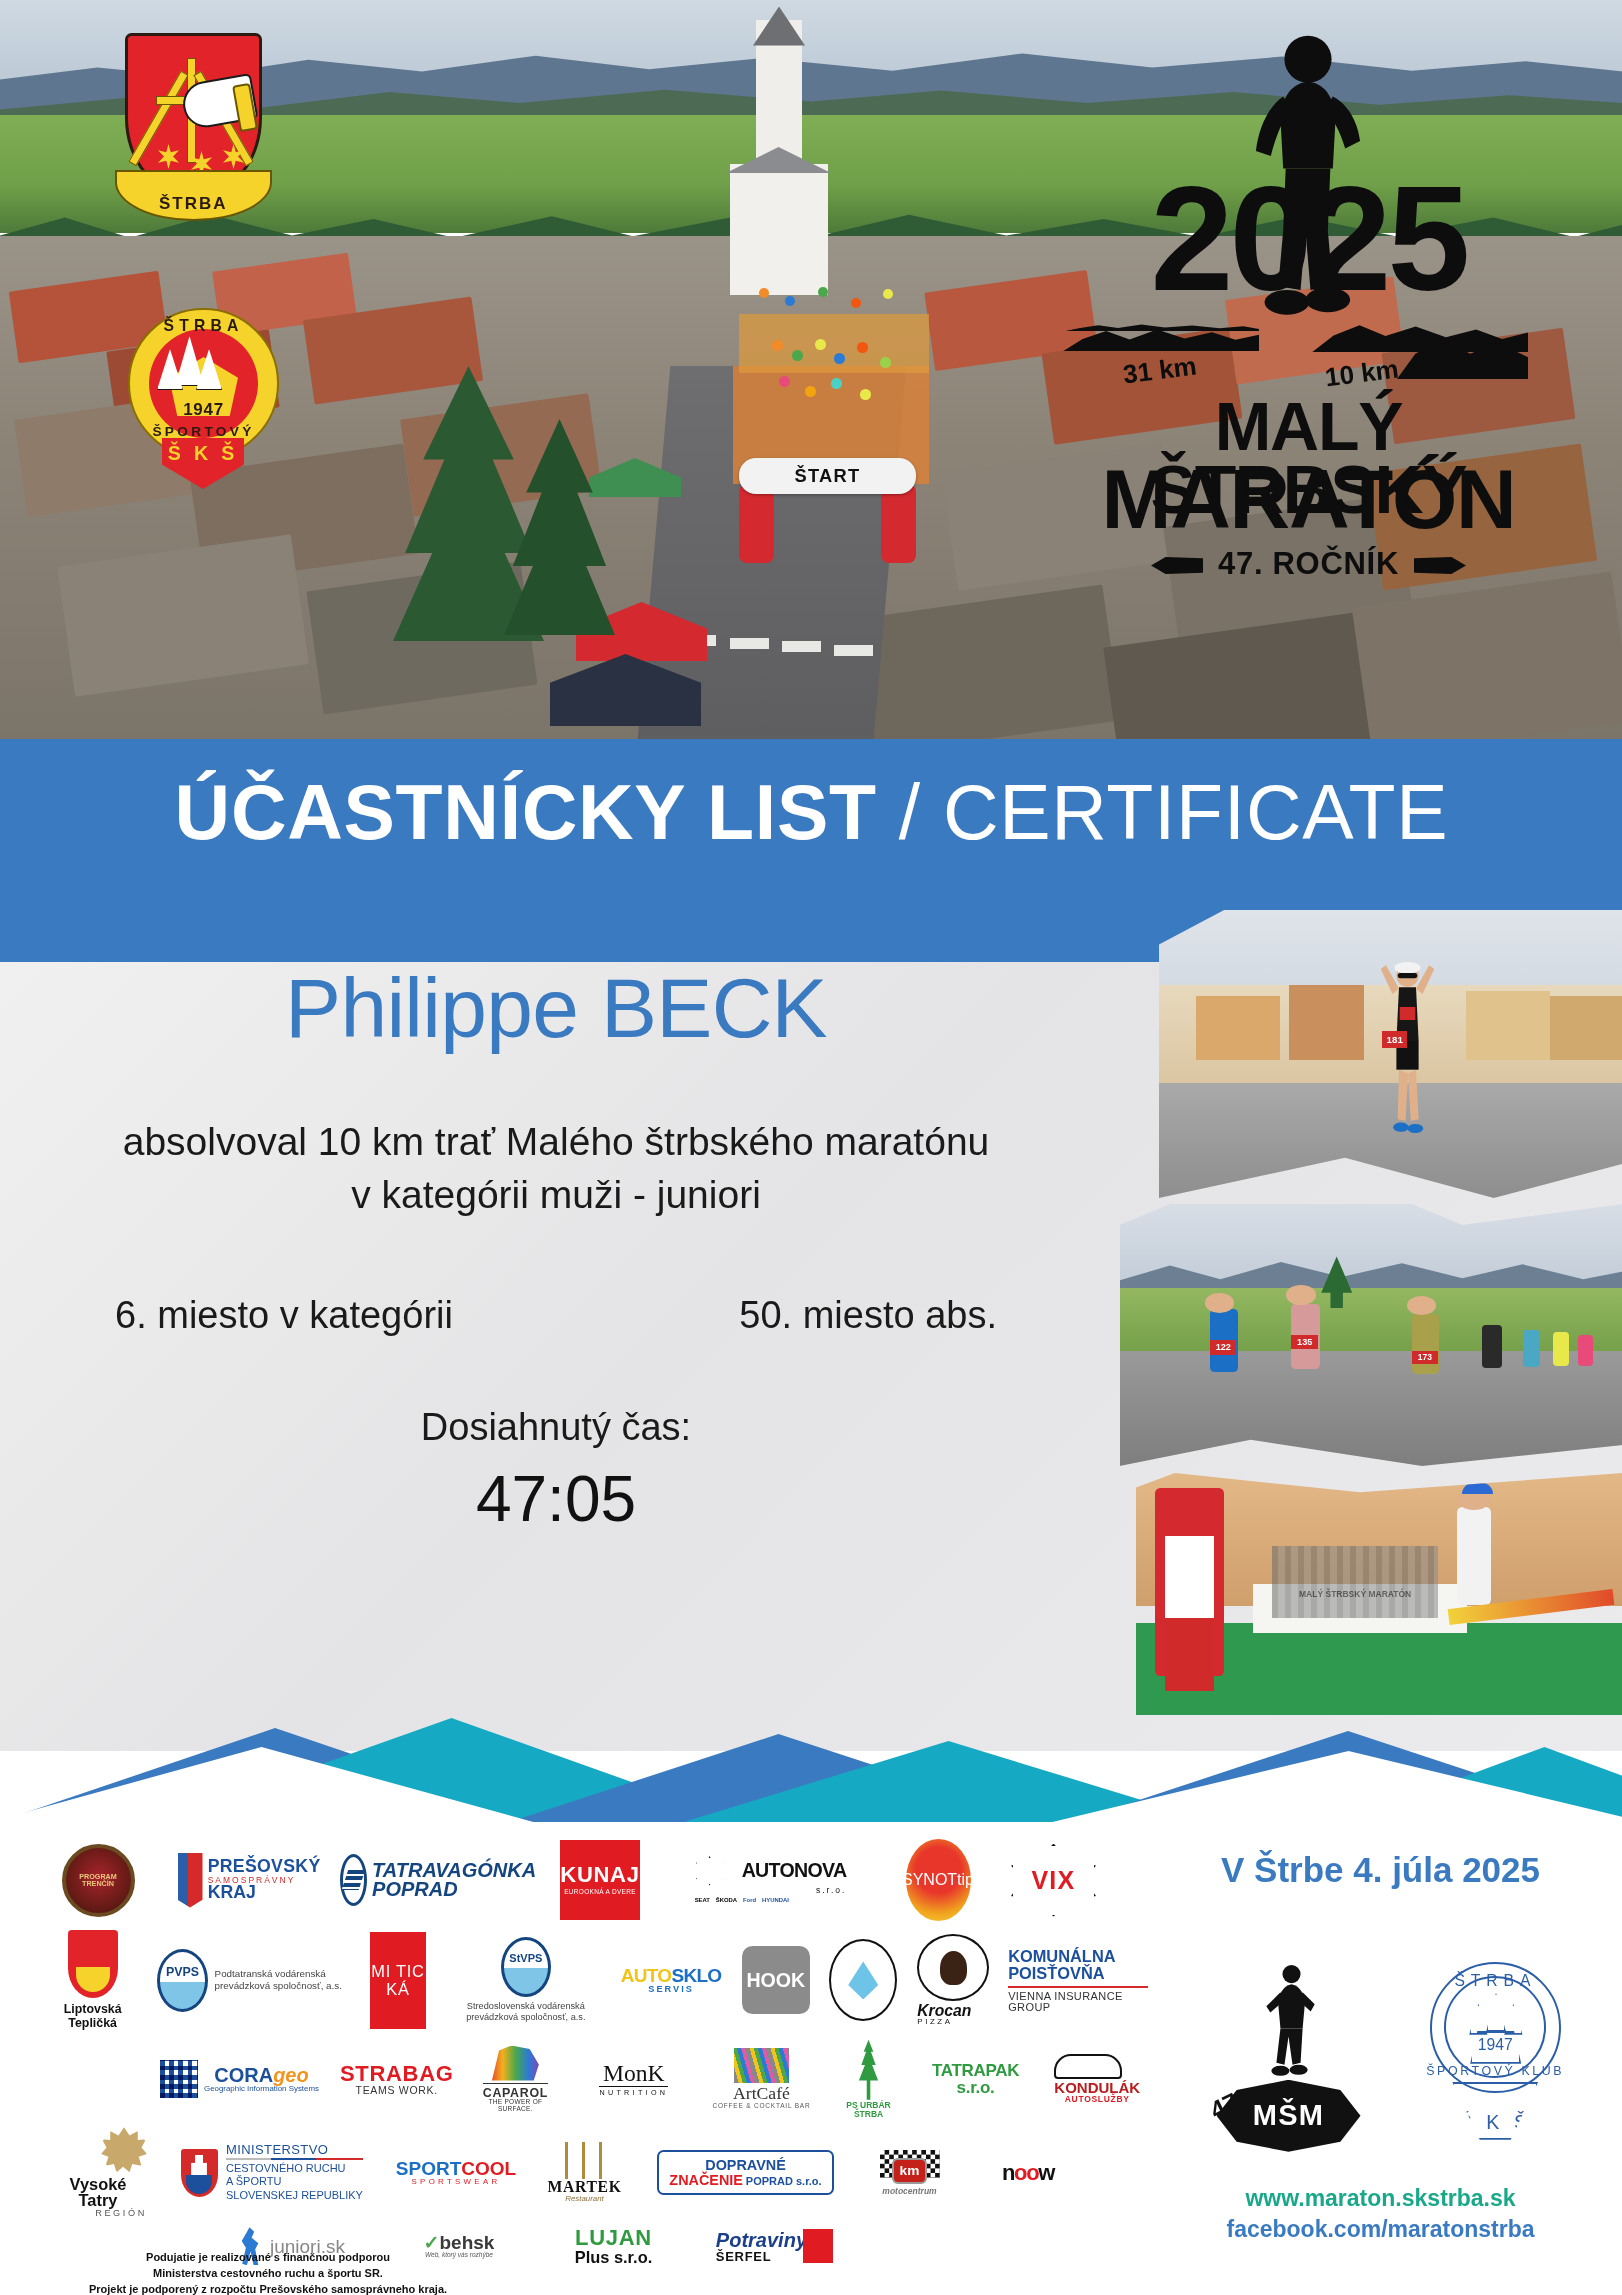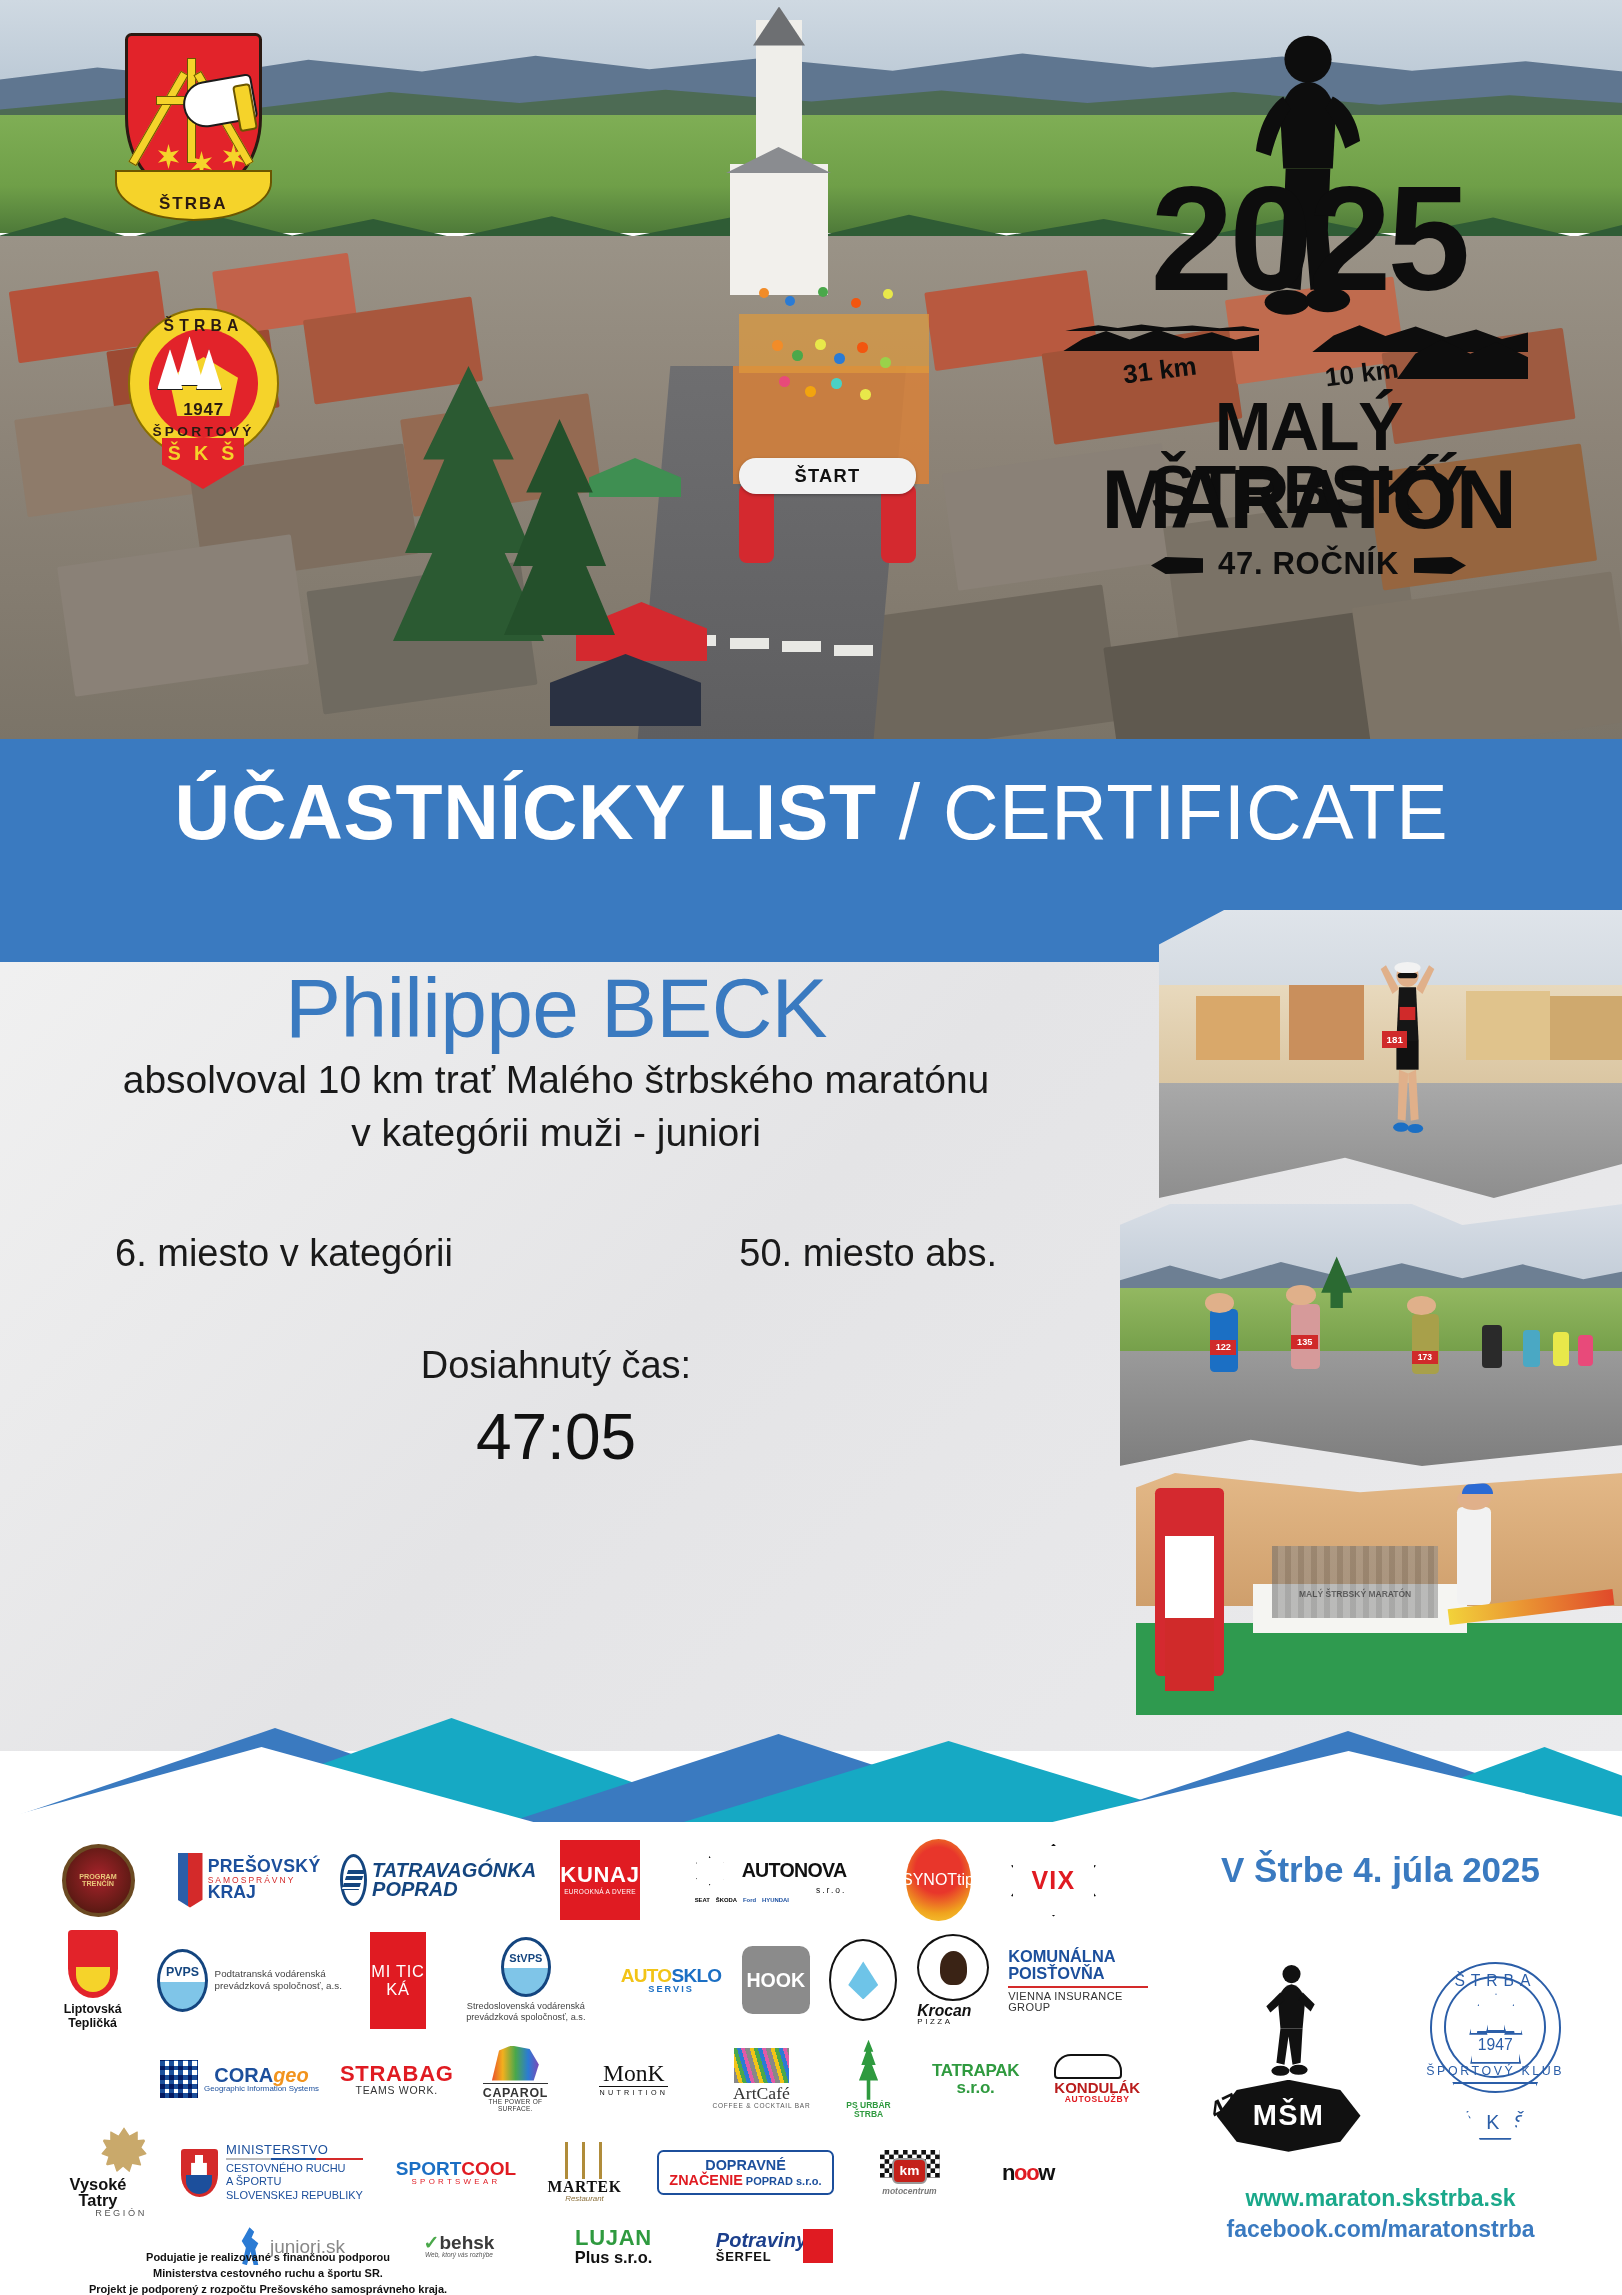--- a/index.html
+++ b/index.html
@@ -208,21 +208,21 @@
     z-index:10;
   }
 
   .cert-text { position:absolute; left:0; top:962px; width:1112px; z-index:40; }
   .cert-name {
     text-align:center; color:#3a7ac0; font-size:84px; font-weight:400;
     letter-spacing:-0.7px; line-height:1.1;
   }
   .cert-desc {
     text-align:center; color:#1a1a1a; font-size:39px; line-height:1.35;
-    padding:0 79px;
+    margin-top:62px; padding:0 79px;
   }
   .cert-places {
     display:flex; justify-content:space-between;
     margin-top:72px; padding:0 115px;
     font-size:38px; color:#1a1a1a;
   }
   .cert-time-label {
     text-align:center; margin-top:69px; font-size:38px; color:#1a1a1a;
   }
   .cert-time-value {

